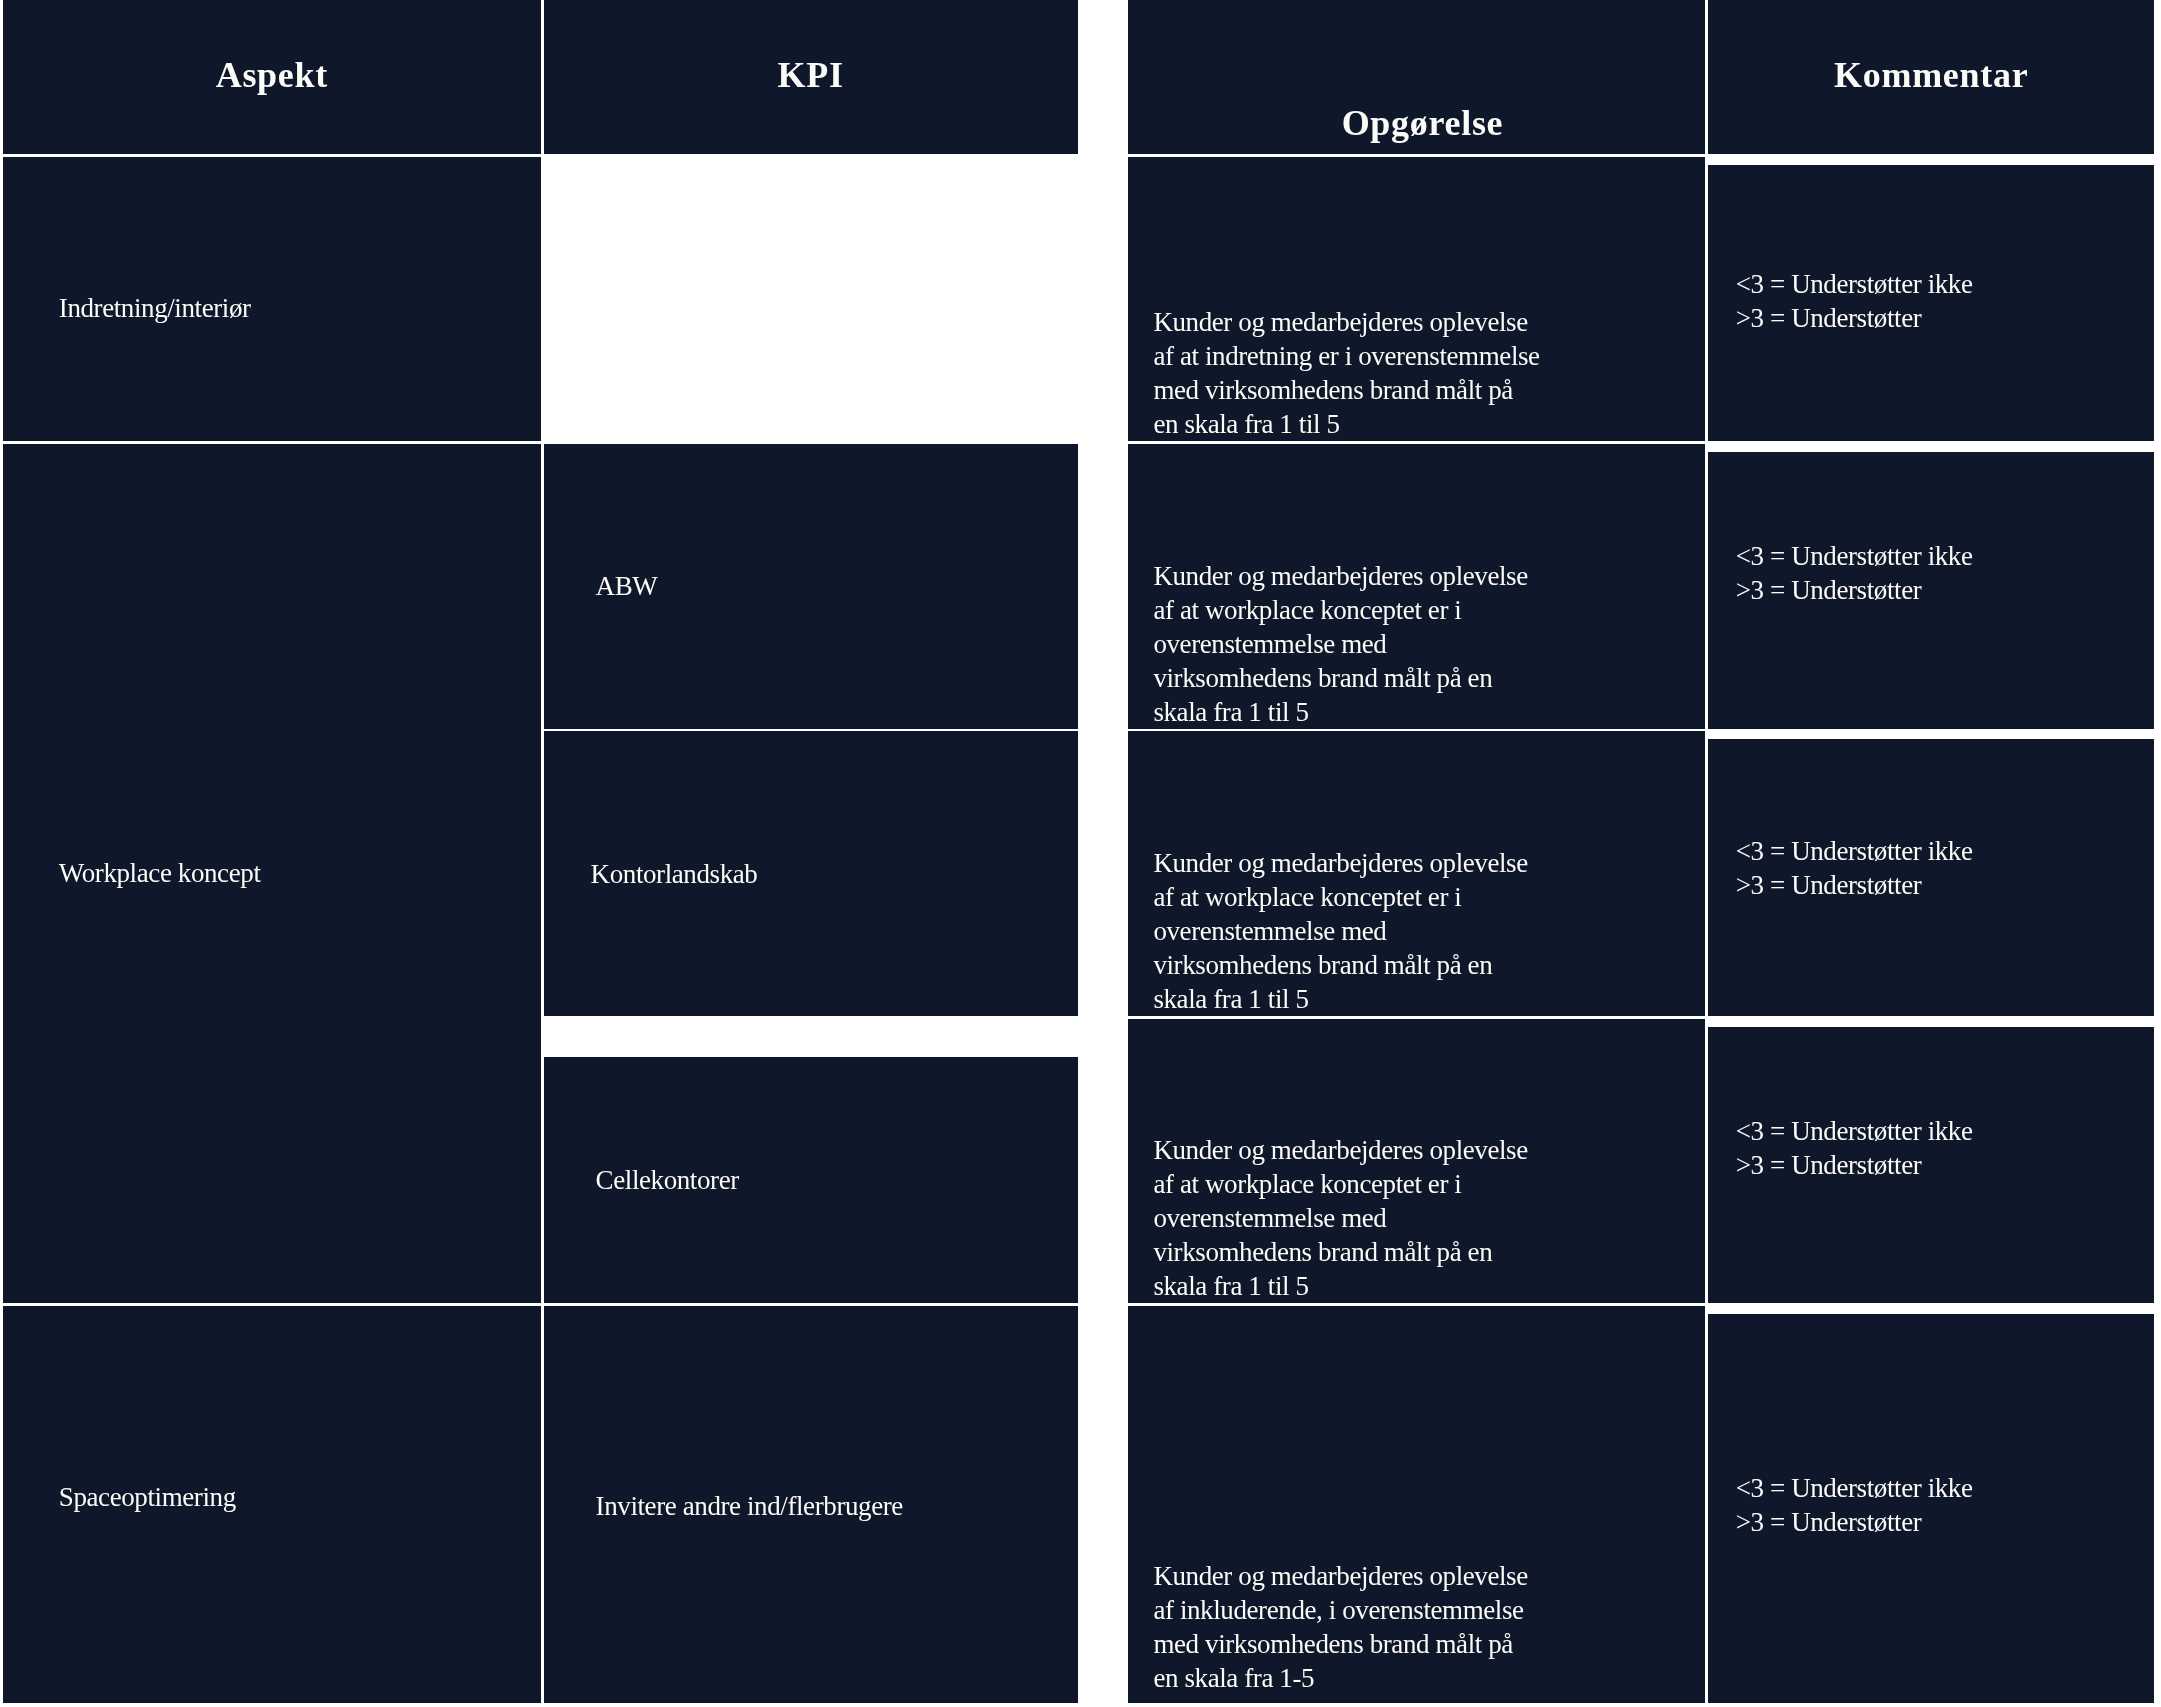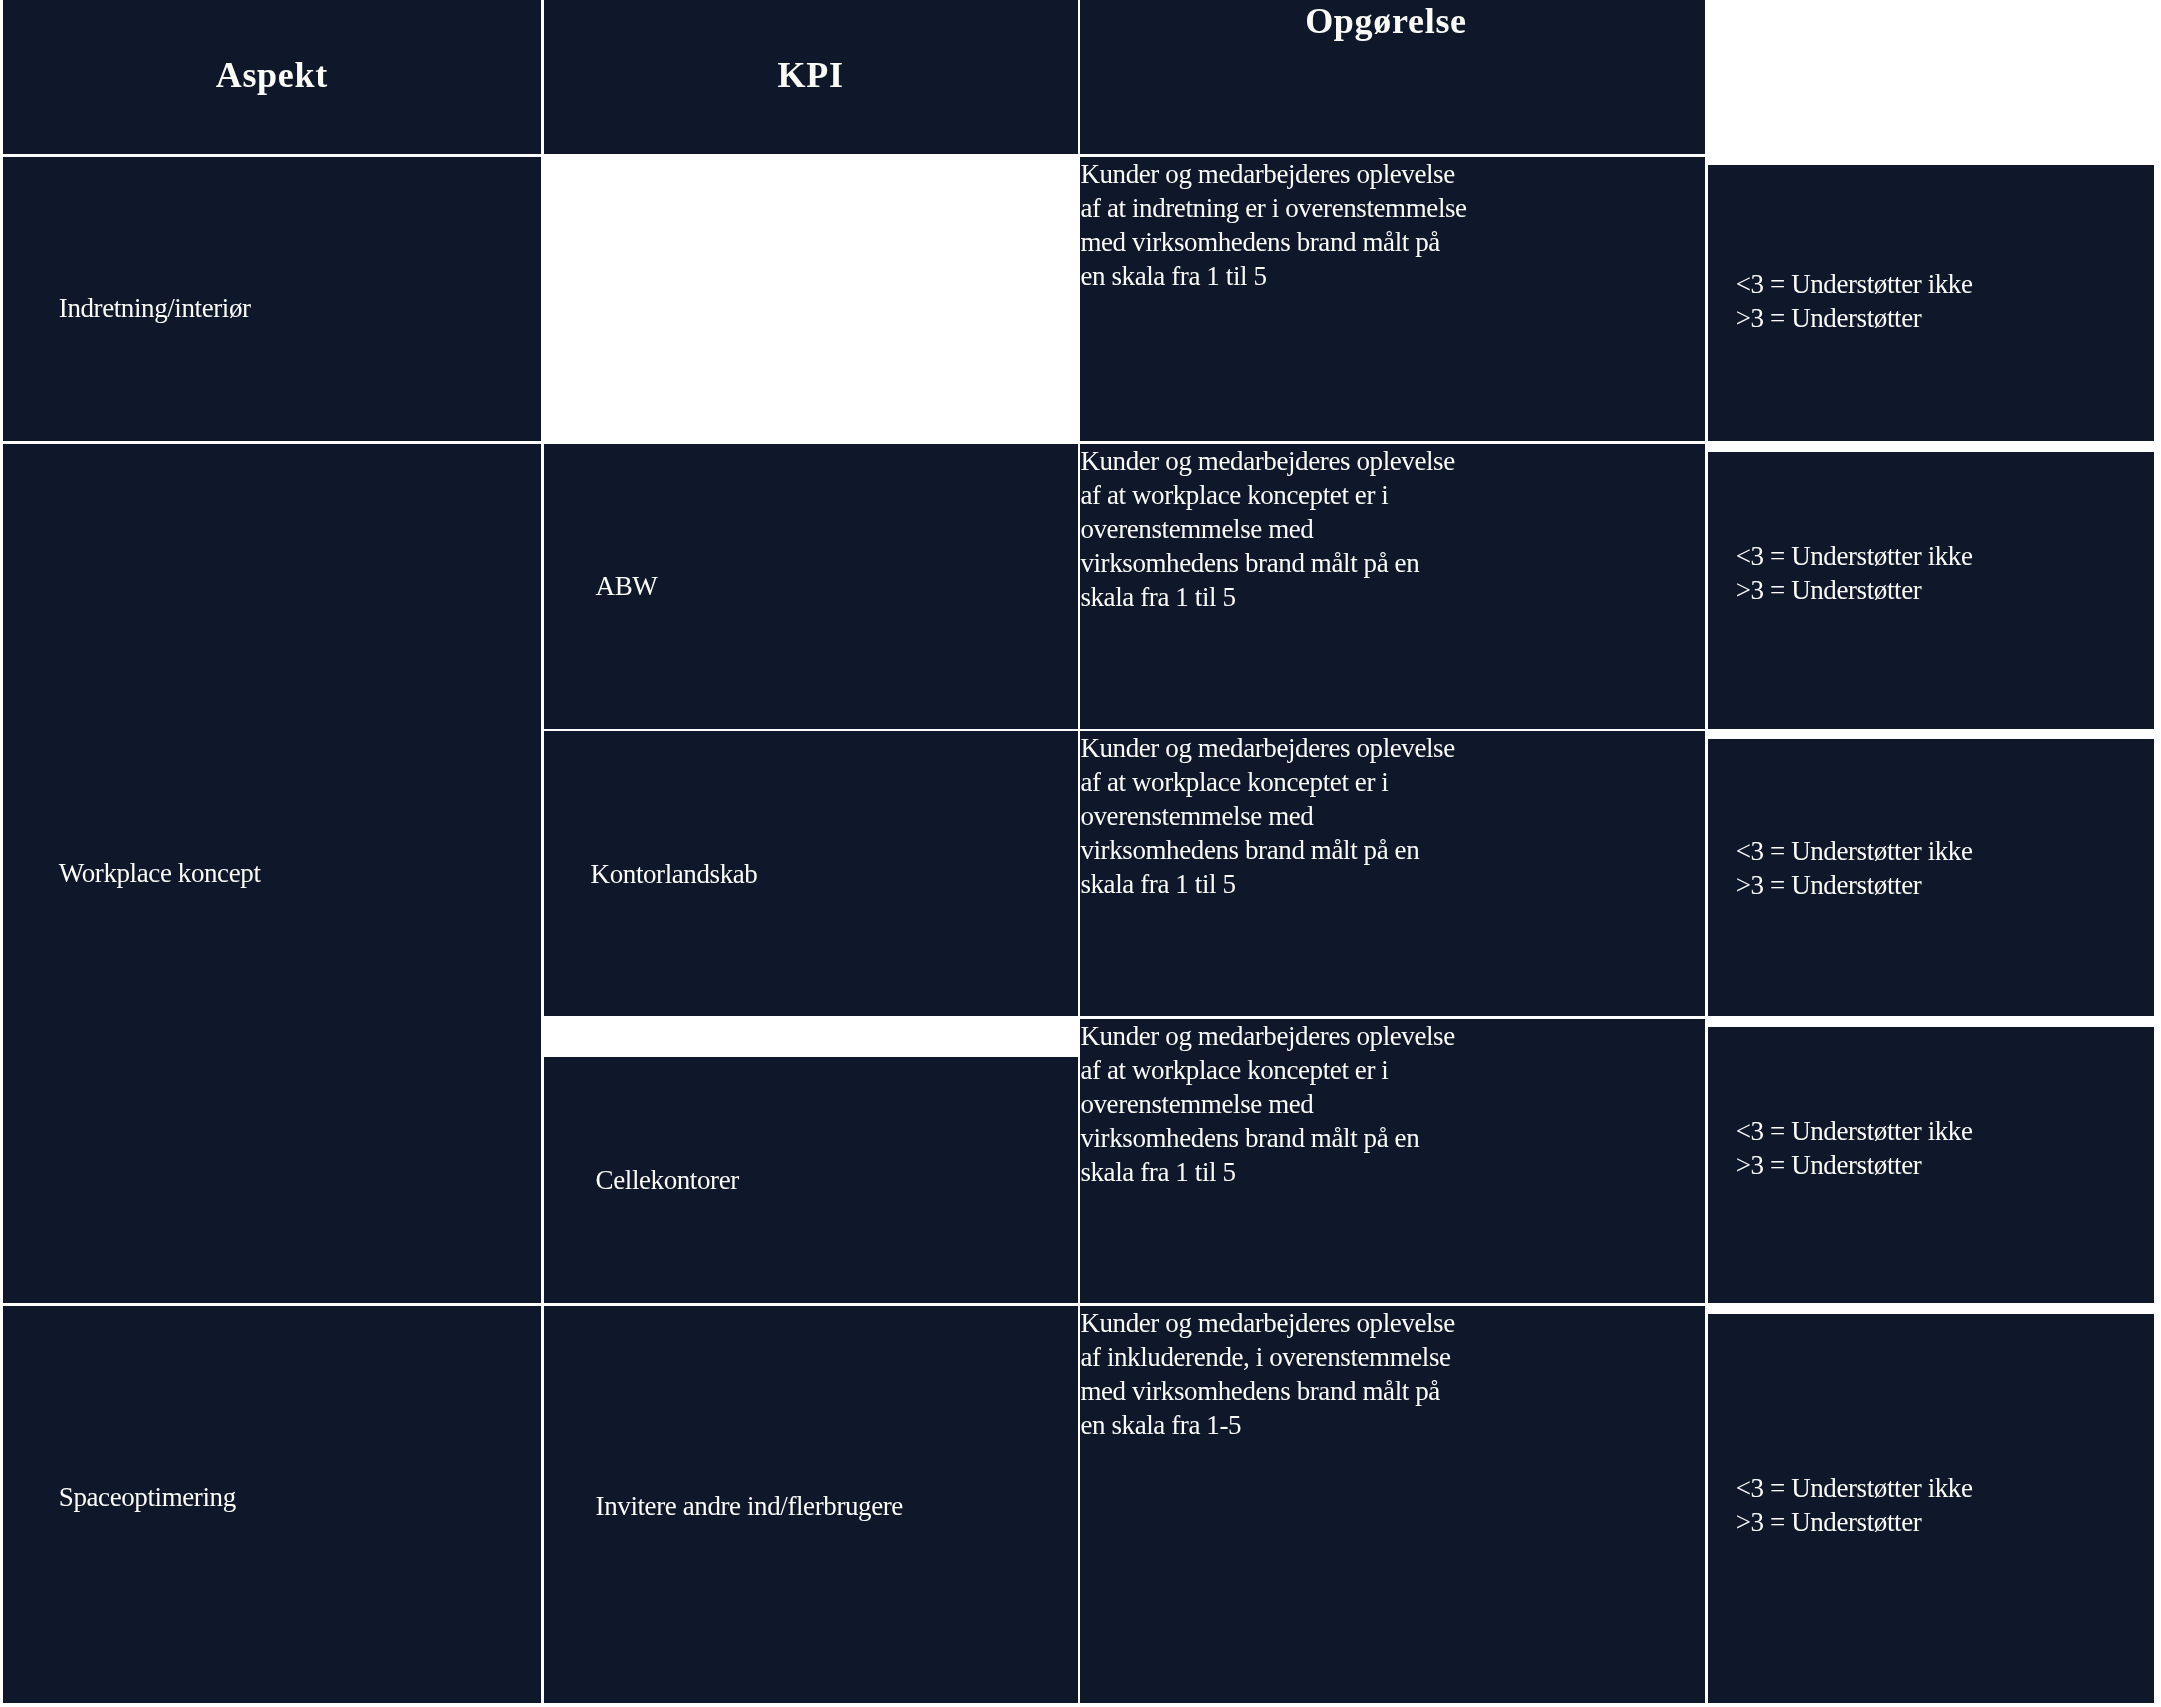--- a/index.html
+++ b/index.html
@@ -19,37 +19,40 @@
   }
   .hdr {
     display: flex; align-items: center; justify-content: center;
     font-weight: bold; font-size: 36px; letter-spacing: 0.7px;
     padding-bottom: 4.1px;
   }
   .hdr.opg { padding-bottom: 9.6px; }
   .body-text { font-size: 27px; line-height: 34px; letter-spacing: -0.4px; }
   .aspect { display: flex; align-items: center; padding-left: 56px; }
   .kpi { display: flex; align-items: center; padding-left: 52px; }
-  .opg { display: flex; align-items: flex-start; padding-right: 13.8px; }
+  .opg { display: flex; align-items: flex-end; padding-left: 25px; padding-right: 13.8px; margin-left: 48px; }
   .kom { display: flex; align-items: center; padding-left: 27.5px; margin-top: 8px; }
   .lines span { display: block; white-space: nowrap; }
 </style>
 </head>
 <body>
 
 <div class="table">
 
   <div class="cell hdr" style="grid-column:1;grid-row:1;">
       <span>Aspekt</span>
     </div>
   <div class="cell hdr" style="grid-column:2;grid-row:1;">
       <span>KPI</span>
     </div>
   <div class="cell hdr opg" style="grid-column:3;grid-row:1;">
       <span>Opgørelse</span>
+    </div>
+  <div class="cell hdr" style="grid-column:4;grid-row:1;">
+      <span>Kommentar</span>
     </div>
 
   <div class="cell body-text aspect" style="grid-column:1;grid-row:2;padding-top:19px;">
       <span>Indretning/interiør</span>
     </div>
   <div class="cell body-text opg" style="grid-column:3;grid-row:2;">
     <div class="lines">
       <span>Kunder og medarbejderes oplevelse</span>
       <span>af at indretning er i overenstemmelse</span>
       <span>med virksomhedens brand målt på</span>

